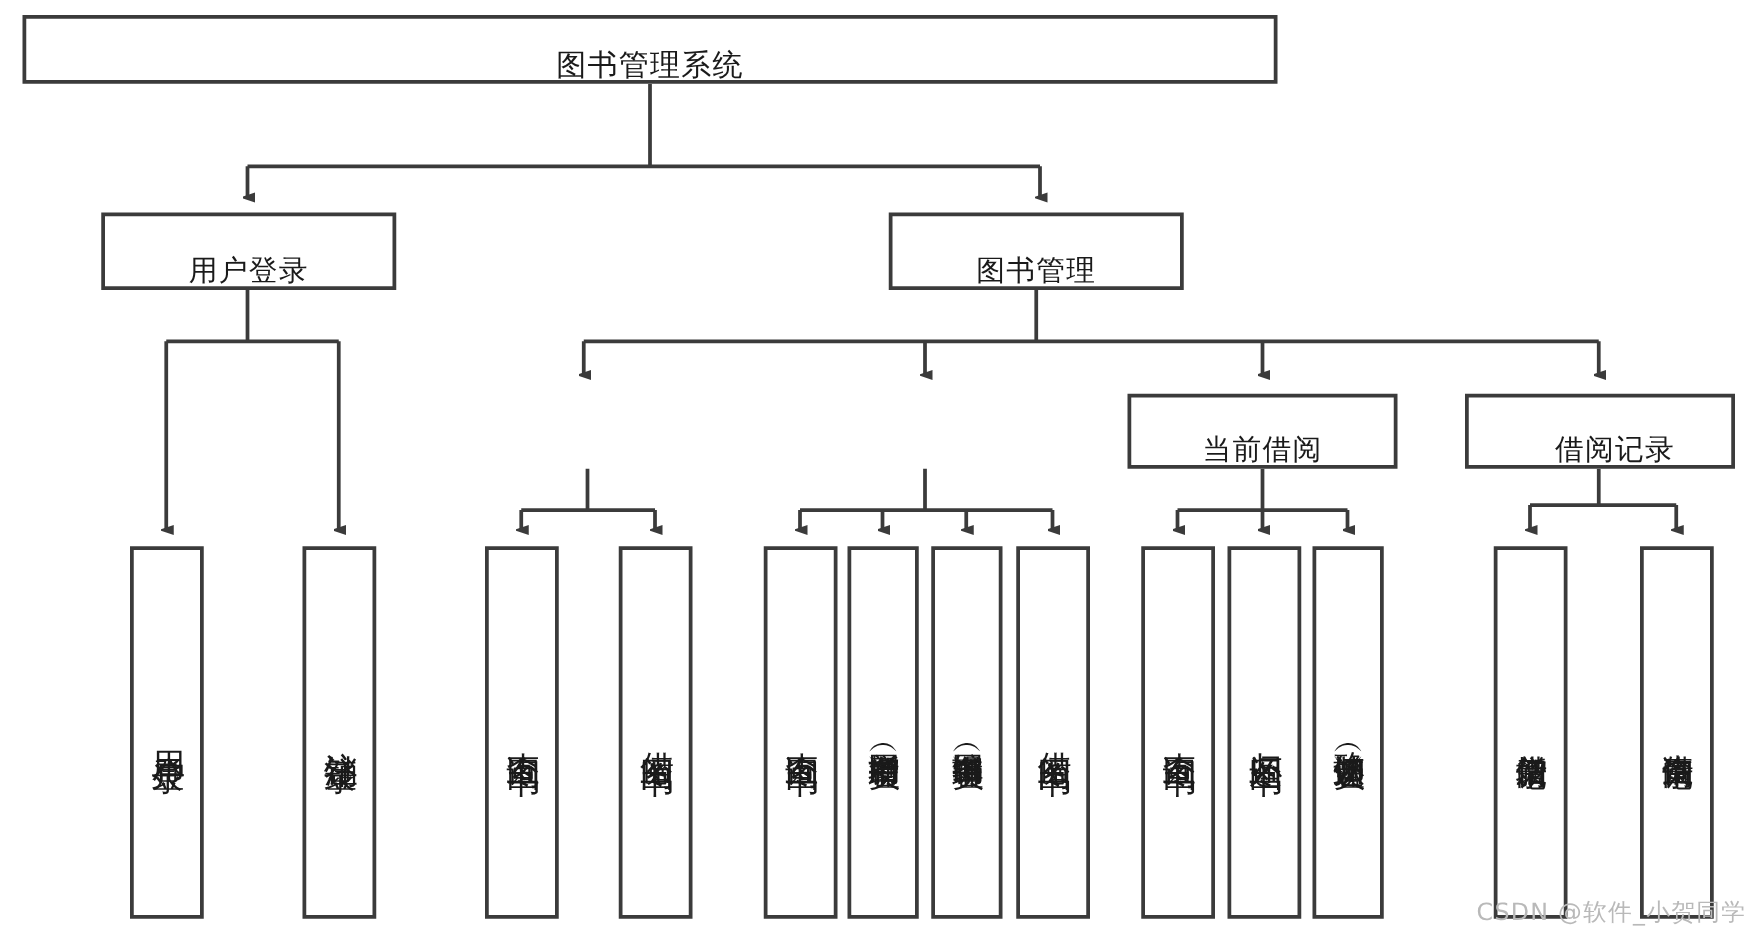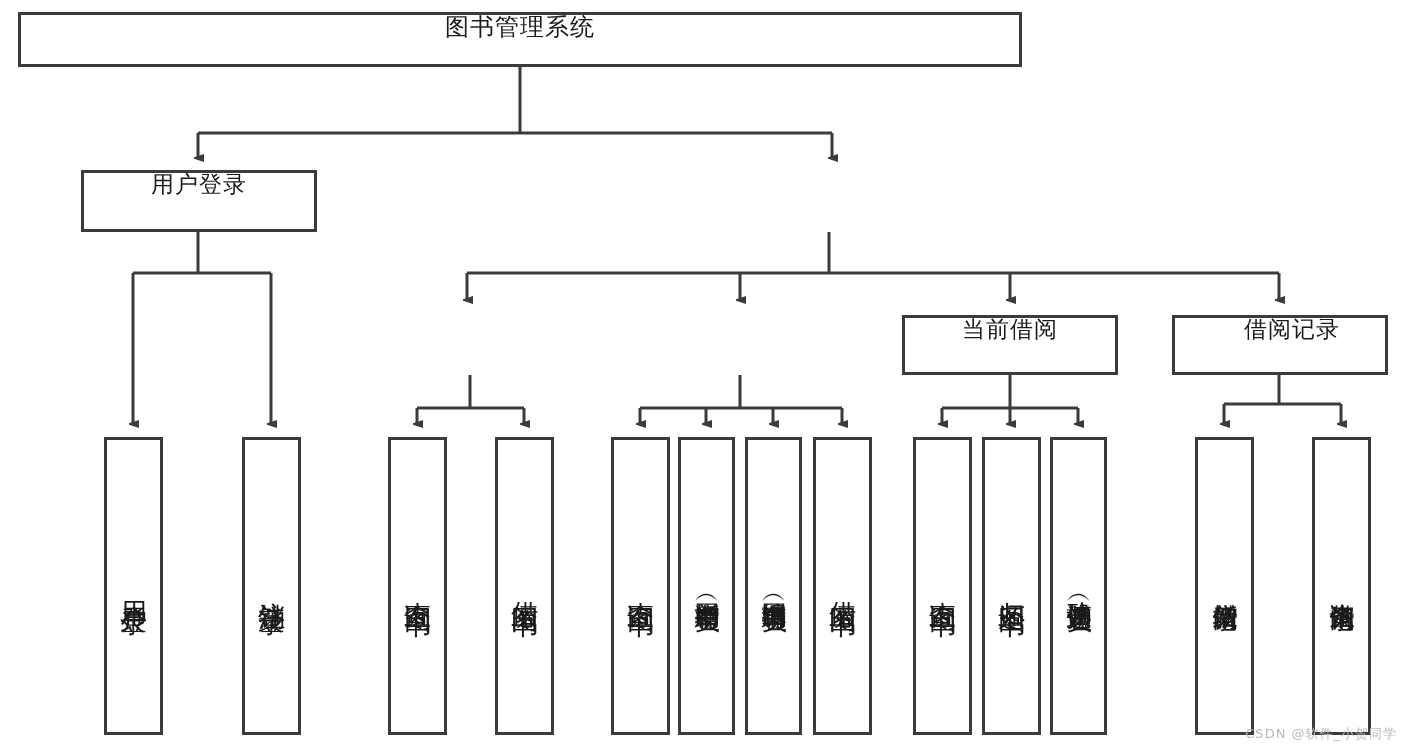--- a/index.html
+++ b/index.html
@@ -24,21 +24,21 @@
     width: 1405px;
     height: 747px;
     pointer-events: none;
   }
   .node {
     position: absolute;
     box-sizing: border-box;
     background: #ffffff;
     border: 3px solid #3b3b3b;
     display: flex;
-    align-items: flex-start;
+    align-items: flex-end;
     justify-content: center;
     color: #1a1a1a;
   }
   .node .label {
     display: block;
     text-align: center;
     line-height: 1.0;
   }
   
   .node.horiz .label {
@@ -64,21 +64,21 @@
     max-height: 100%;
   }
   .node.vert.small .label {
     font-size: 25px;
     letter-spacing: 1px;
   }
   .watermark {
     position: absolute;
     right: 8px;
     bottom: 4px;
-    font-size: 13px;
+    font-size: 19px;
     color: #b9b9b9;
     letter-spacing: 1px;
     white-space: nowrap;
   }
 </style>
 </head>
 <body>
 
 <div id="canvas">
 
@@ -132,20 +132,23 @@
     </g>
   </svg>
 
   <div class="node horiz root" style="left:18px; top:12px; width:1004px; height:55px;">
     <span class="label">图书管理系统</span>
   </div>
 
   <div class="node horiz" style="left:81px; top:170px; width:236px; height:62px;">
     <span class="label">用户登录</span>
   </div>
+  <div class="node horiz" style="left:711px; top:170px; width:236px; height:62px;">
+    <span class="label">图书管理</span>
+  </div>
 
   <div class="node horiz" style="left:902px; top:315px; width:216px; height:60px;">
     <span class="label">当前借阅</span>
   </div>
   <div class="node horiz" style="left:1172px; top:315px; width:216px; height:60px;padding-left:24px;">
     <span class="label">借阅记录</span>
   </div>
 
   <div class="node vert" style="left:104px; top:437px; width:59px; height:298px;">
     <span class="label">用户登录</span>

